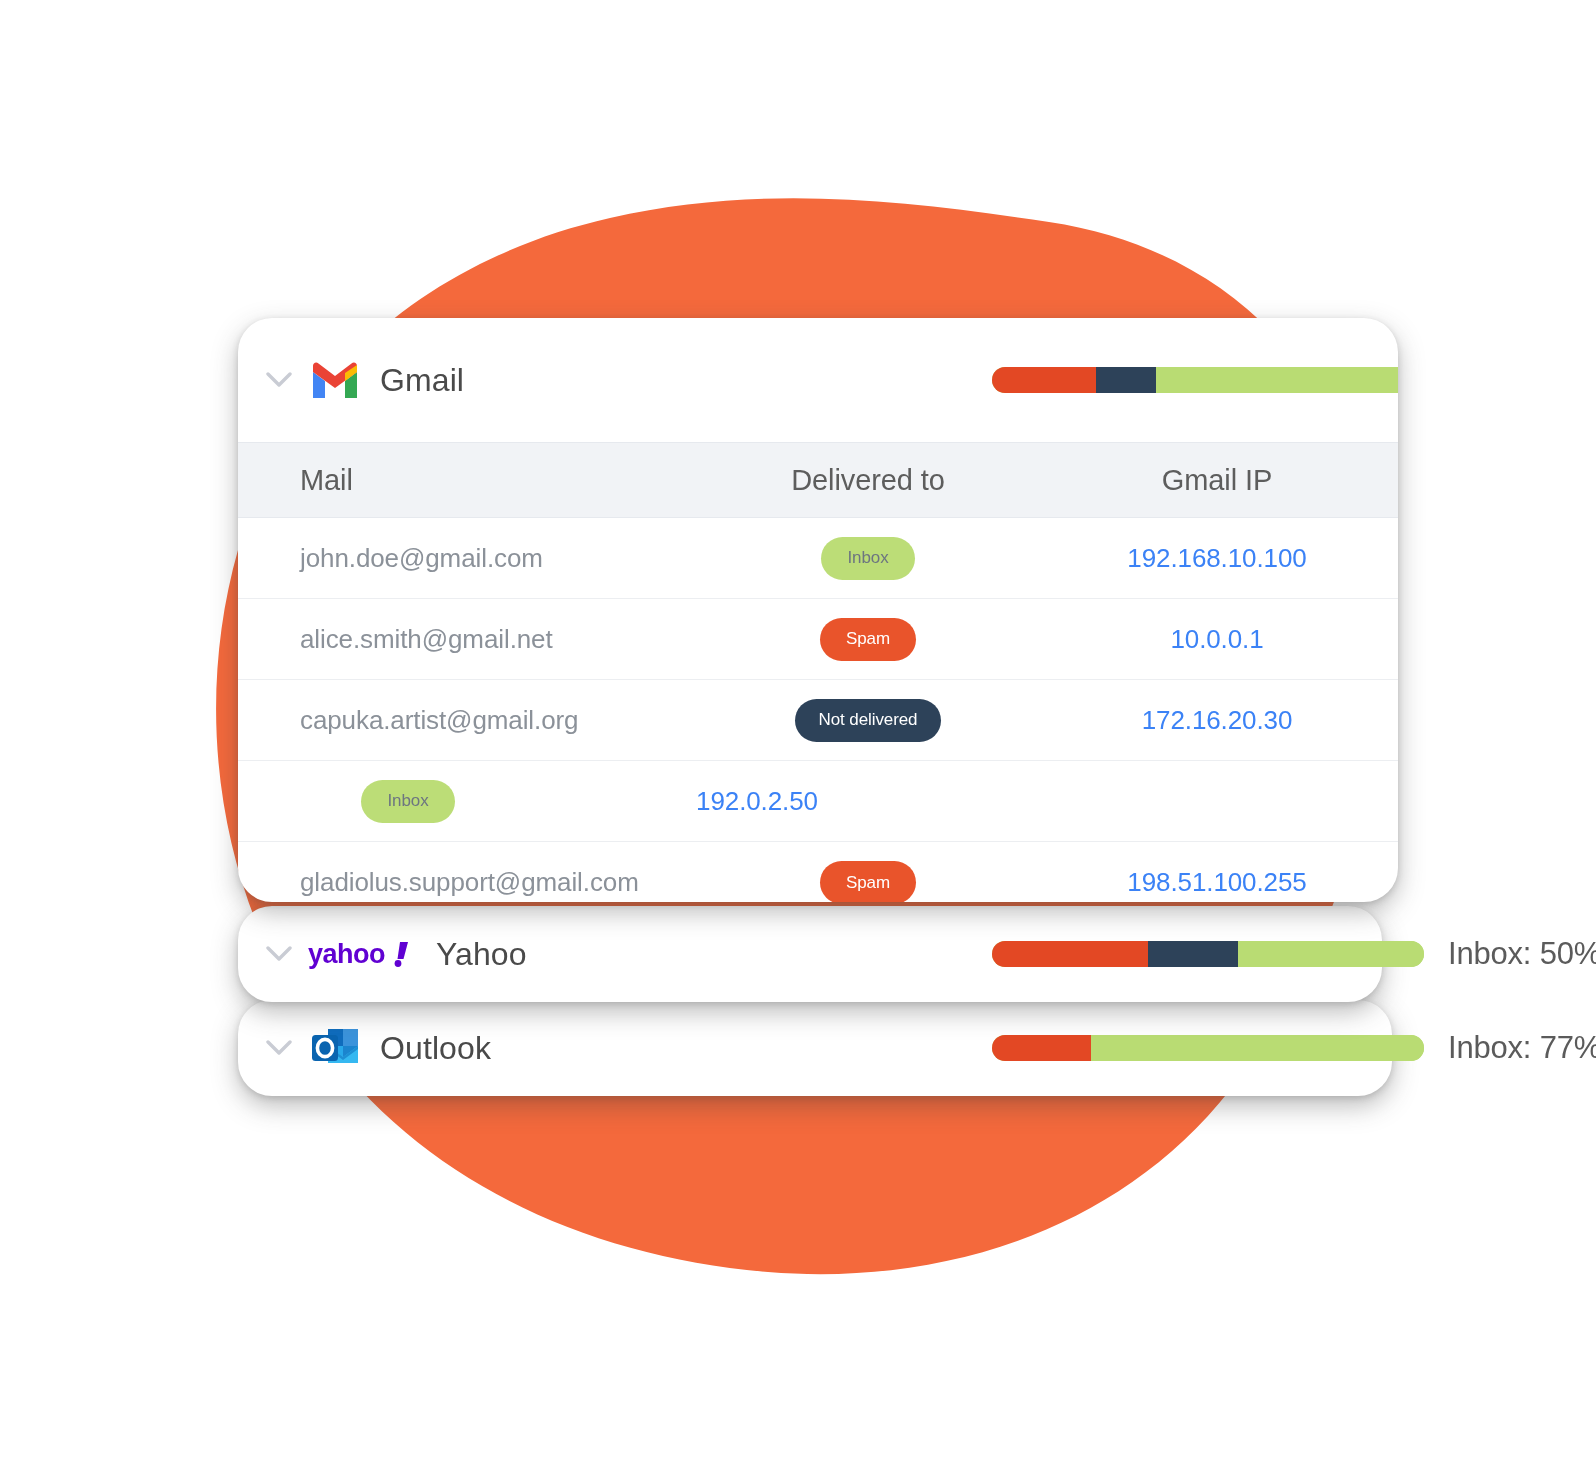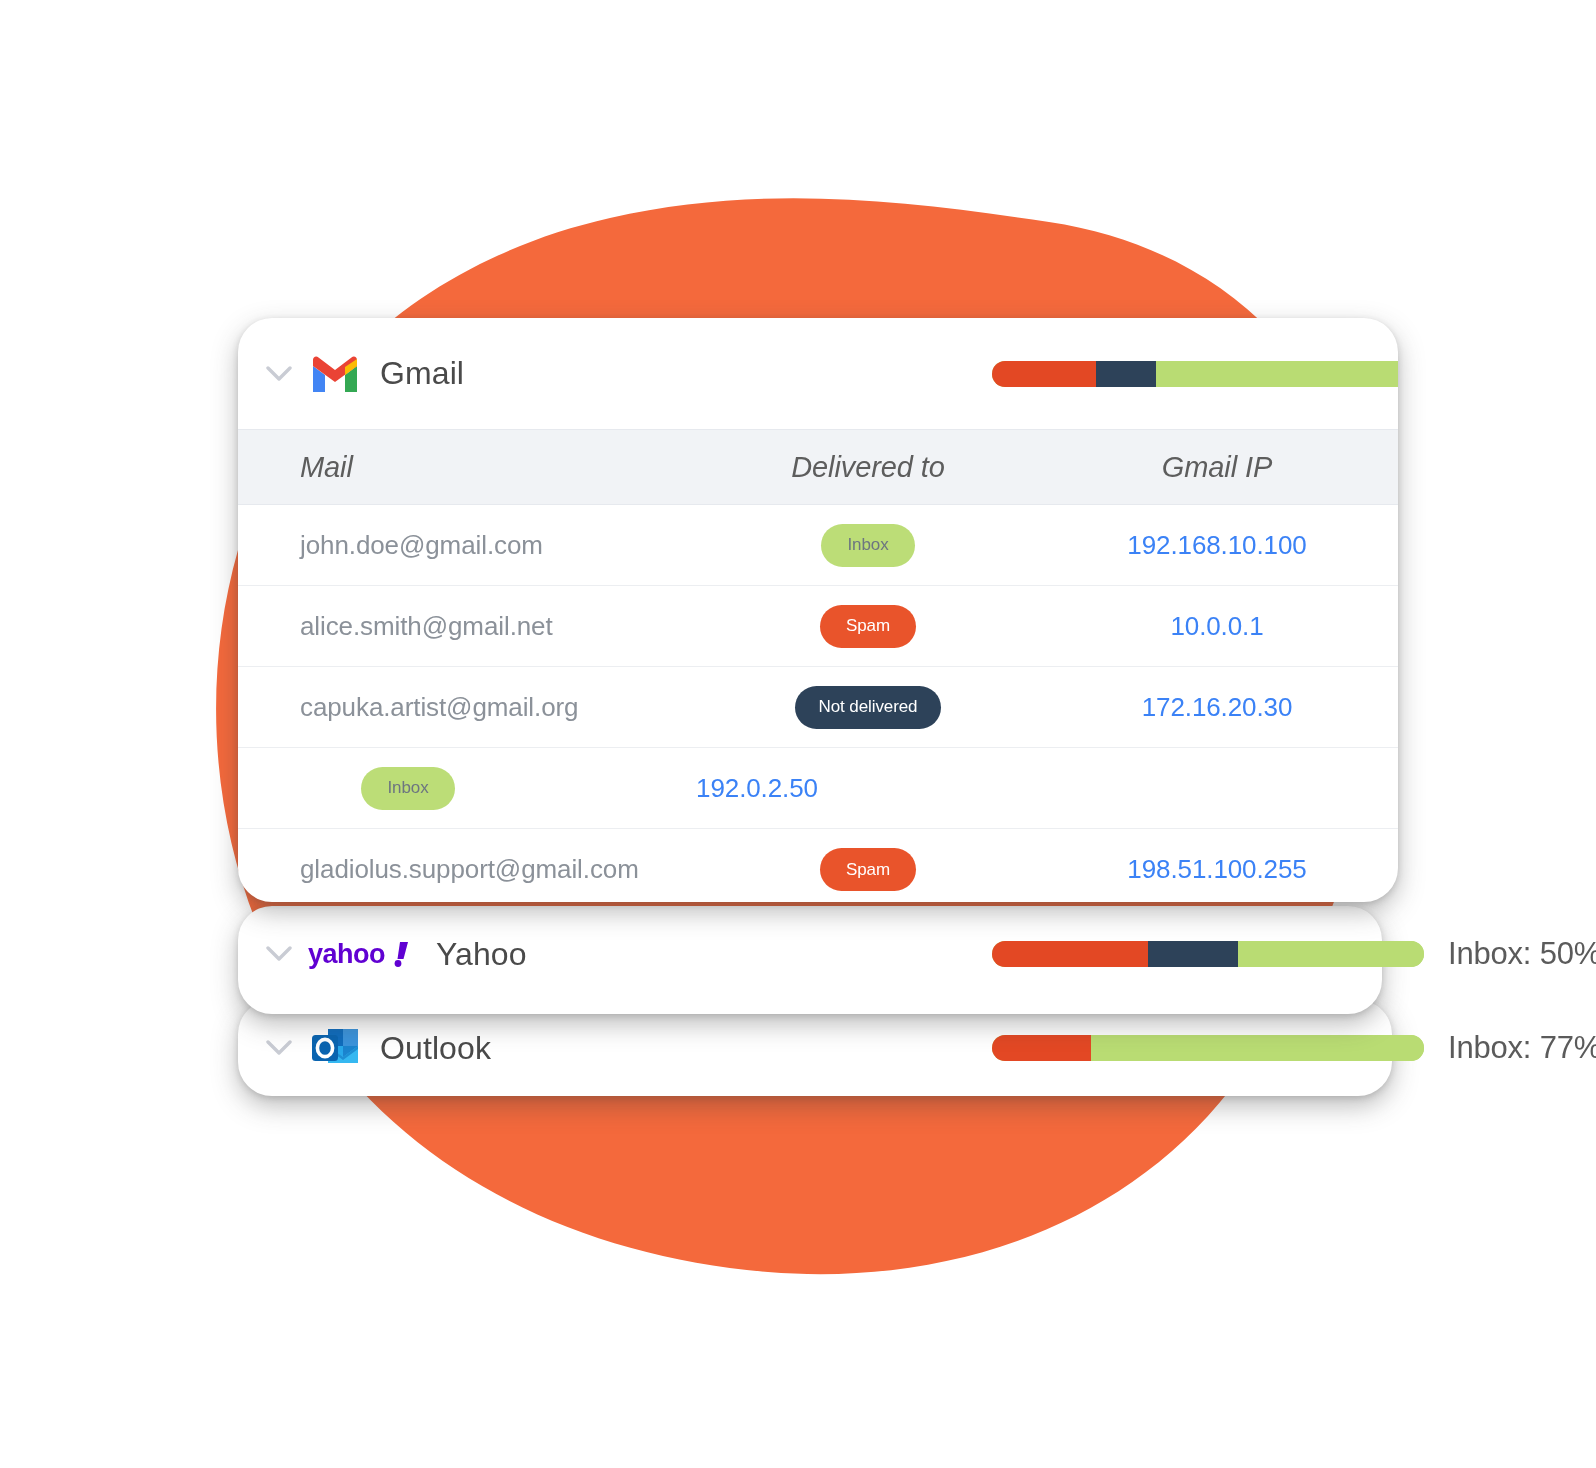--- a/index.html
+++ b/index.html
@@ -24,31 +24,31 @@
 
   .card {
     position: absolute;
     background: #ffffff;
     border-radius: 34px;
     box-shadow: 0 10px 26px rgba(60,60,60,0.34), 0 2px 6px rgba(60,60,60,0.18);
   }
 
   
   .card-gmail { left: 238px; top: 318px; width: 1160px; height: 584px; overflow: hidden; z-index: 5; }
-  .card-yahoo { left: 238px; top: 906px; width: 1144px; height: 108px; z-index: 4; }
+  .card-yahoo { left: 238px; top: 906px; width: 1144px; height: 96px; z-index: 4; }
   .card-outlook{ left: 238px; top: 1000px; width: 1154px; height: 96px; z-index: 3; }
 
   
   .prov-row {
     display: flex; align-items: center;
     height: 96px;
     padding: 0 0 0 24px;
     position: relative;
   }
-  .card-gmail .prov-row { height: 111px; }
+  .card-gmail .prov-row { height: 124px; }
 
   .chev {
     width: 34px; height: 34px;
     display: flex; align-items: center; justify-content: center;
     flex: 0 0 34px;
     margin-right: 8px;
     cursor: pointer;
   }
   .chev svg { display: block; }
 
@@ -102,21 +102,20 @@
   .card-yahoo .bar-label,
   .card-outlook .bar-label { left: 1210px; }
 
   
   .thead {
     display: flex; align-items: center;
     height: 76px;
     background: #f1f3f6;
     border-top: 1px solid #e6e9ee;
     border-bottom: 1px solid #e6e9ee;
-    font-style: italic;
   }
   .tbl-c1 { width: 460px; padding-left: 62px; }
   .tbl-c2 { width: 340px; display: flex; justify-content: center; }
   .tbl-c3 { width: 358px; display: flex; justify-content: center; }
 
   .th {
     font-size: 29px;
     color: #5d5d5d;
     font-weight: 400;
     letter-spacing: -0.1px;

